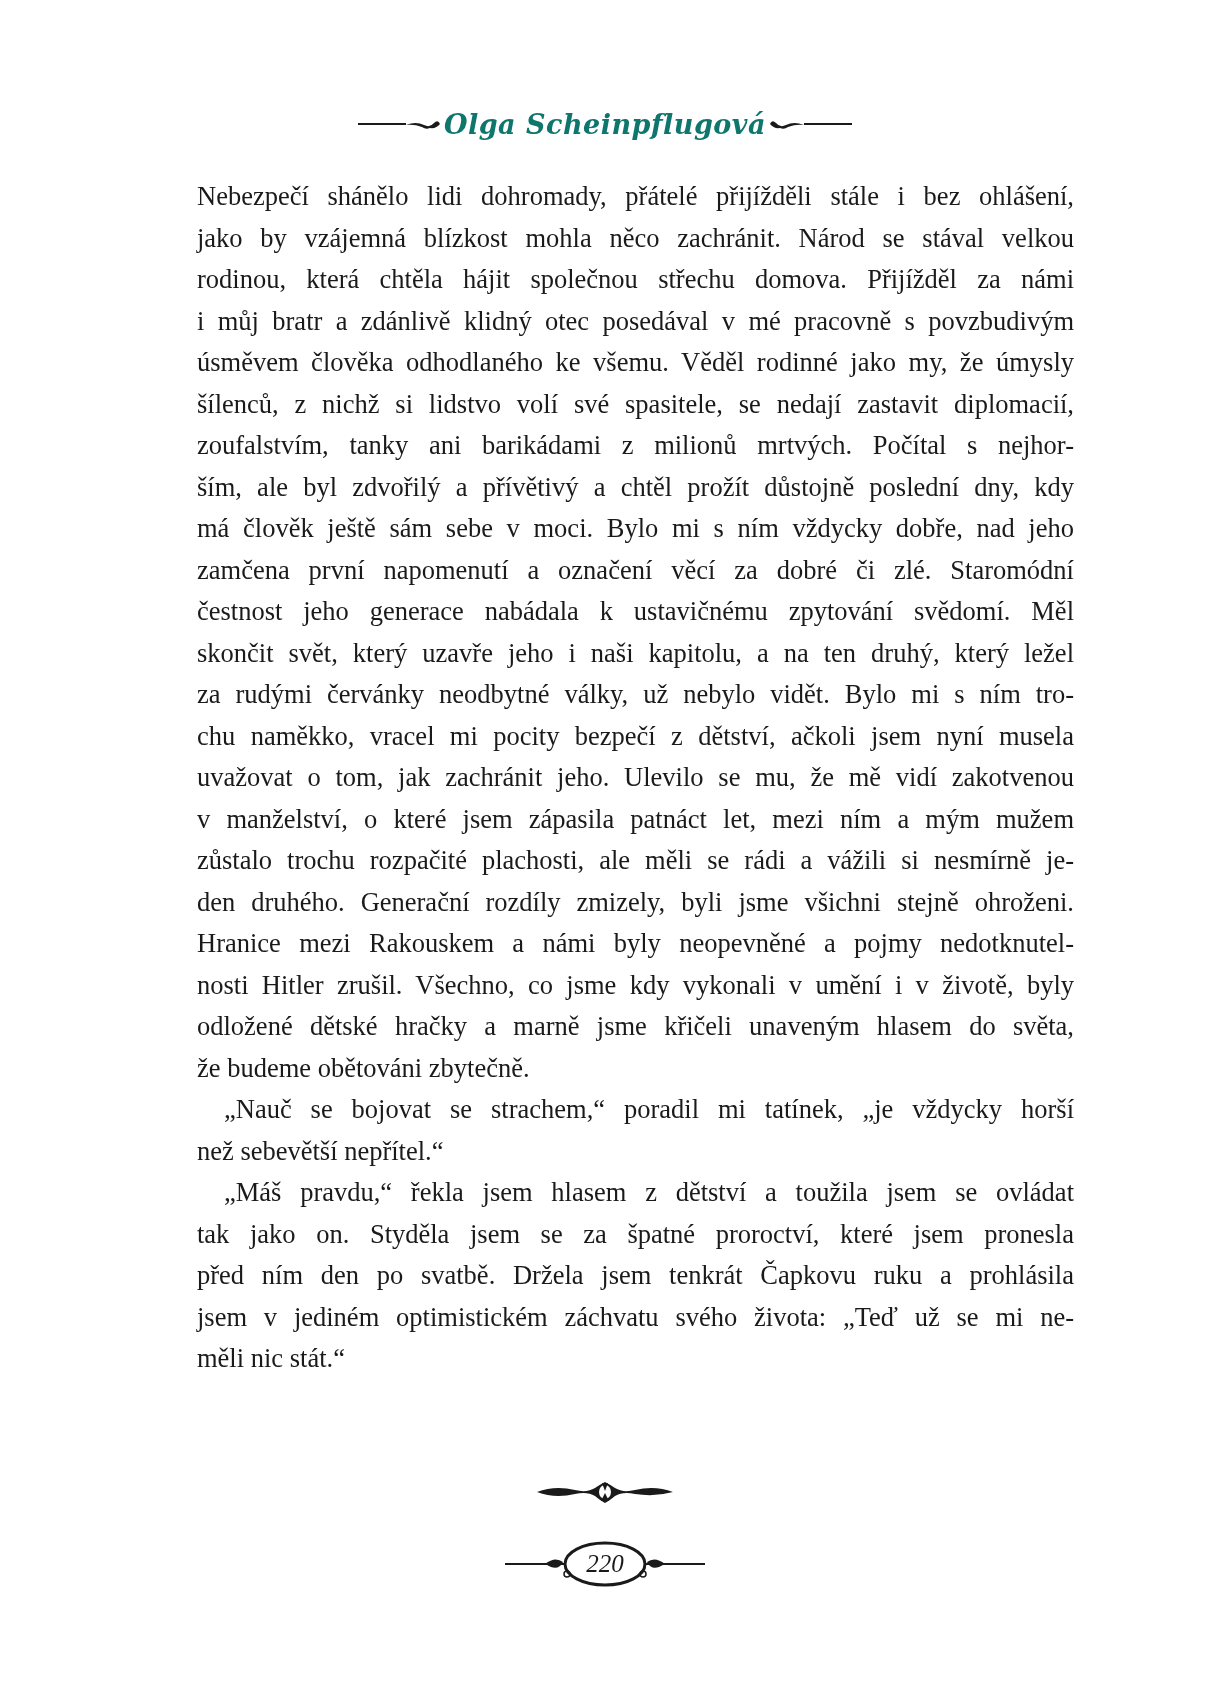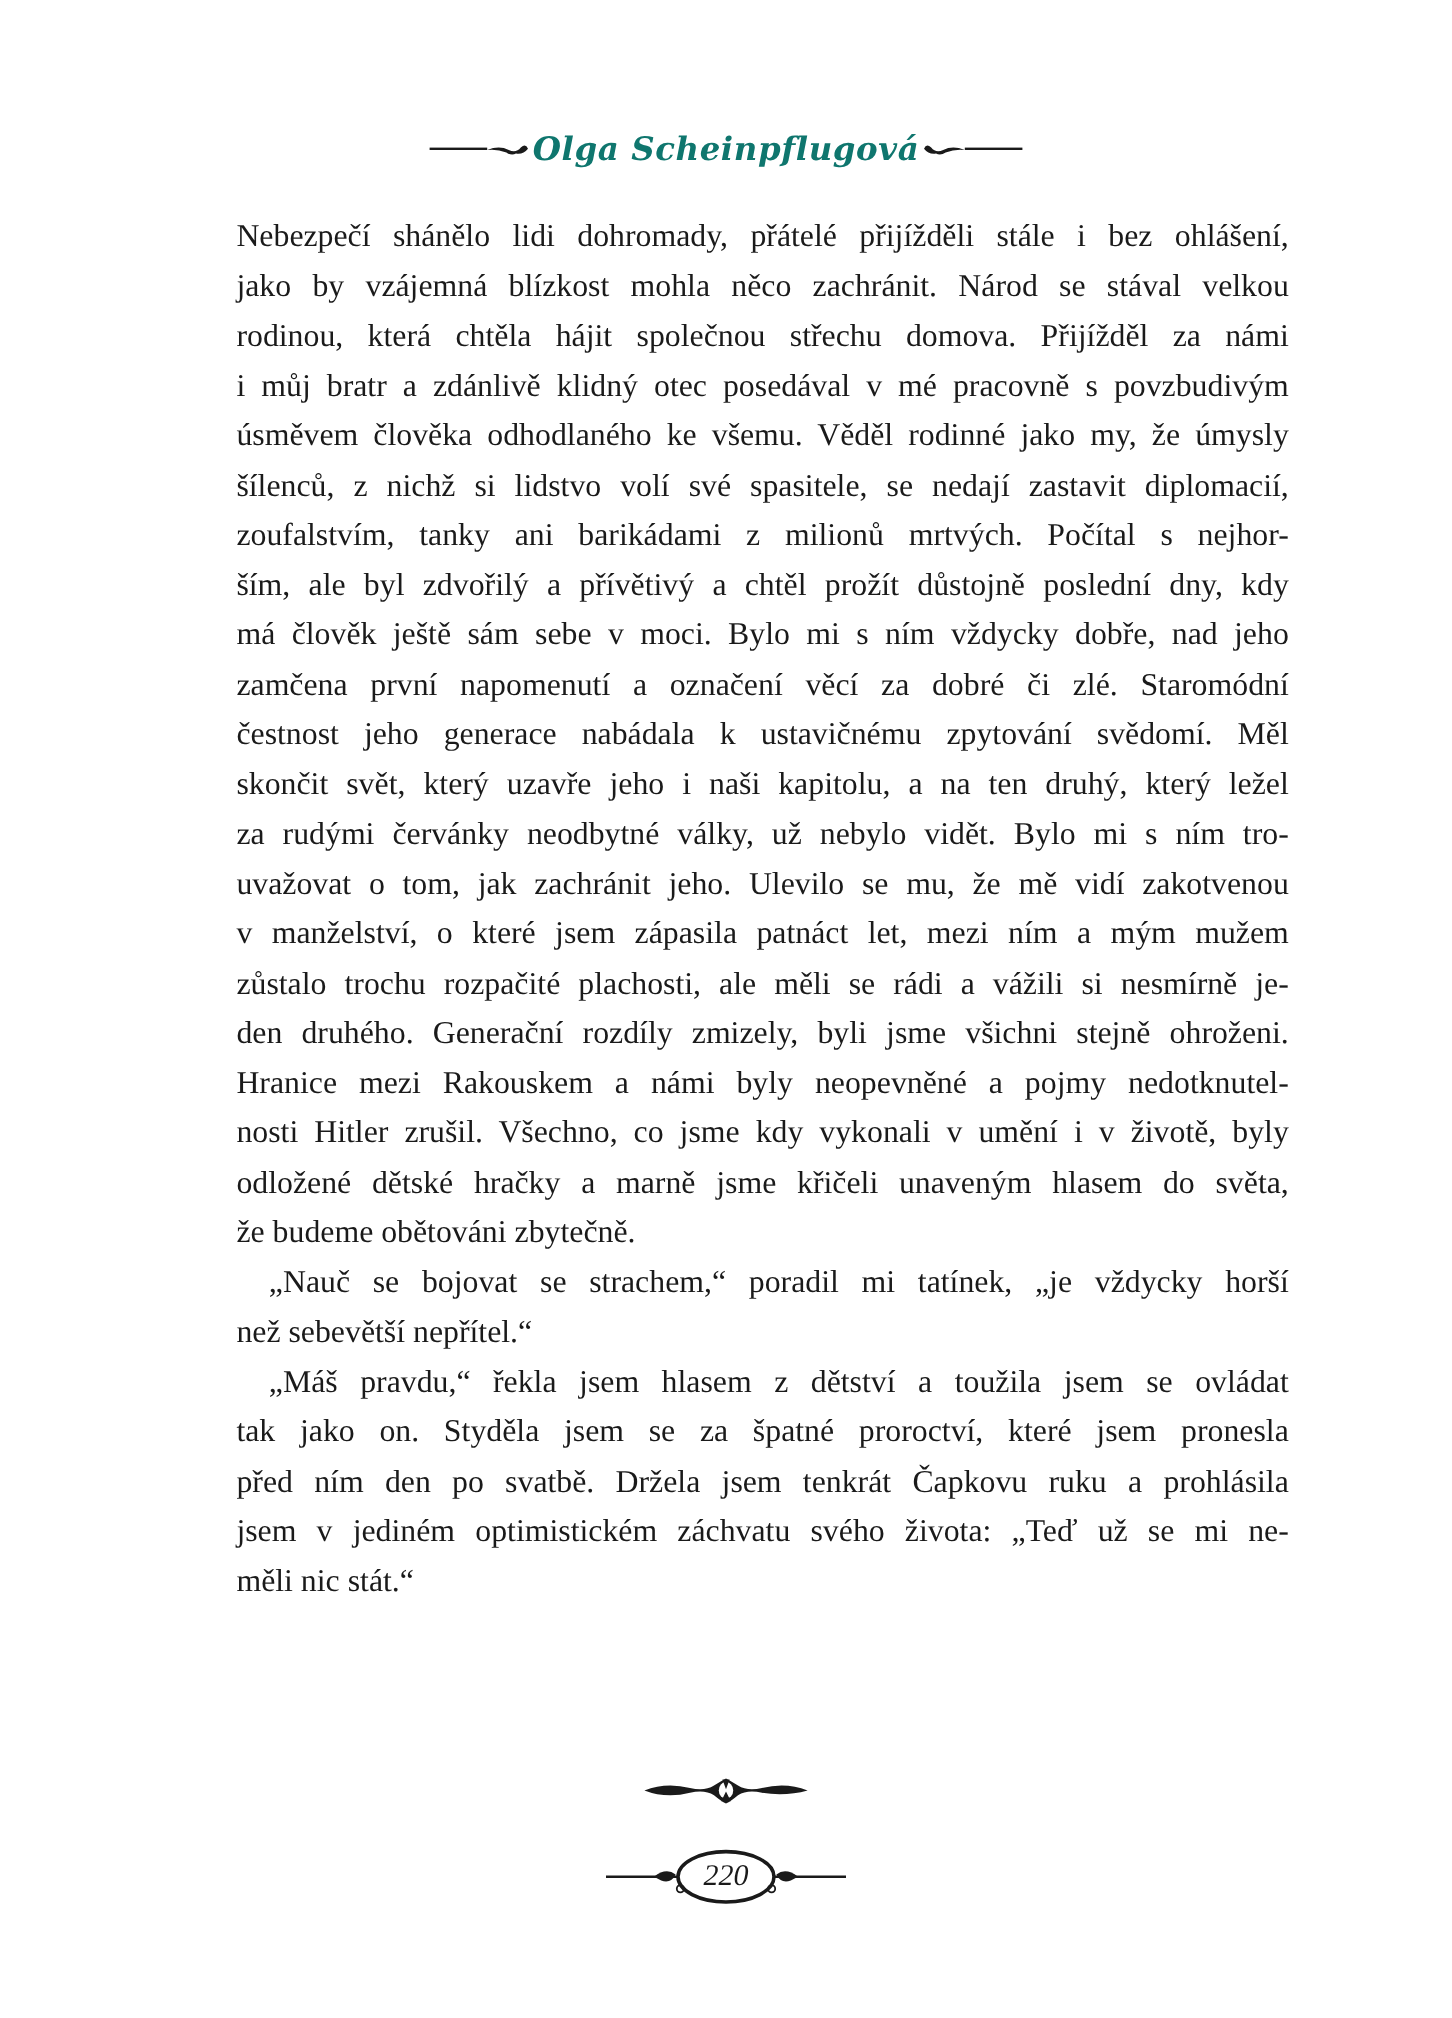--- a/index.html
+++ b/index.html
@@ -56,20 +56,21 @@
   <div class="line" style="white-space: normal;">i můj bratr a zdánlivě klidný otec posedával v mé pracovně s povzbudivým</div>
   <div class="line" style="white-space: normal;">úsměvem člověka odhodlaného ke všemu. Věděl rodinné jako my, že úmysly</div>
   <div class="line" style="white-space: normal;">šílenců, z nichž si lidstvo volí své spasitele, se nedají zastavit diplomacií,</div>
   <div class="line" style="white-space: normal;">zoufalstvím, tanky ani barikádami z milionů mrtvých. Počítal s nejhor-</div>
   <div class="line" style="white-space: normal;">ším, ale byl zdvořilý a přívětivý a chtěl prožít důstojně poslední dny, kdy</div>
   <div class="line" style="white-space: normal;">má člověk ještě sám sebe v moci. Bylo mi s ním vždycky dobře, nad jeho</div>
   <div class="line" style="white-space: normal;">zamčena první napomenutí a označení věcí za dobré či zlé. Staromódní</div>
   <div class="line" style="white-space: normal;">čestnost jeho generace nabádala k ustavičnému zpytování svědomí. Měl</div>
   <div class="line" style="white-space: normal;">skončit svět, který uzavře jeho i naši kapitolu, a na ten druhý, který ležel</div>
   <div class="line" style="white-space: normal;">za rudými červánky neodbytné války, už nebylo vidět. Bylo mi s ním tro-</div>
+  <div class="line" style="white-space: normal;">chu naměkko, vracel mi pocity bezpečí z dětství, ačkoli jsem nyní musela</div>
   <div class="line" style="white-space: normal;">uvažovat o tom, jak zachránit jeho. Ulevilo se mu, že mě vidí zakotvenou</div>
   <div class="line" style="white-space: normal;">v manželství, o které jsem zápasila patnáct let, mezi ním a mým mužem</div>
   <div class="line" style="white-space: normal;">zůstalo trochu rozpačité plachosti, ale měli se rádi a vážili si nesmírně je-</div>
   <div class="line" style="white-space: normal;">den druhého. Generační rozdíly zmizely, byli jsme všichni stejně ohroženi.</div>
   <div class="line" style="white-space: normal;">Hranice mezi Rakouskem a námi byly neopevněné a pojmy nedotknutel-</div>
   <div class="line" style="white-space: normal;">nosti Hitler zrušil. Všechno, co jsme kdy vykonali v umění i v životě, byly</div>
   <div class="line" style="white-space: normal;">odložené dětské hračky a marně jsme křičeli unaveným hlasem do světa,</div>
   <div class="line last" style="white-space: normal;">že budeme obětováni zbytečně.</div>
   <div class="line indent" style="white-space: normal;">„Nauč se bojovat se strachem,“ poradil mi tatínek, „je vždycky horší</div>
   <div class="line last" style="white-space: normal;">než sebevětší nepřítel.“</div>

